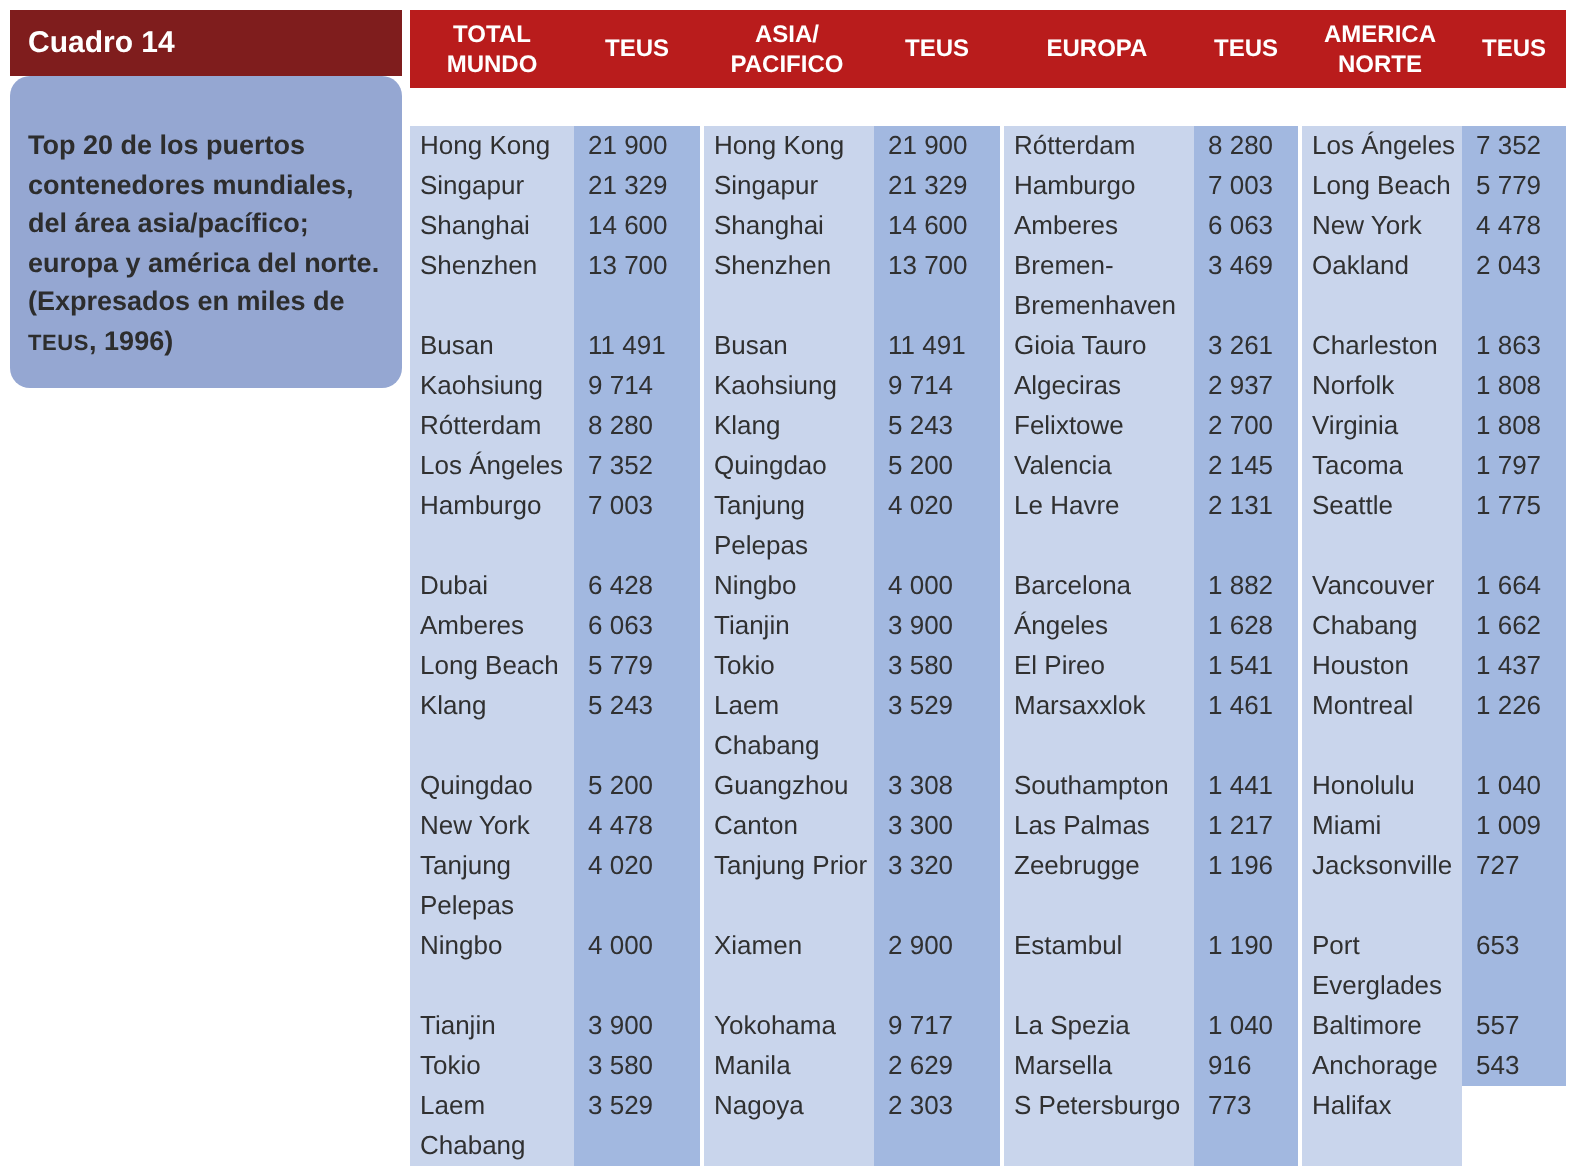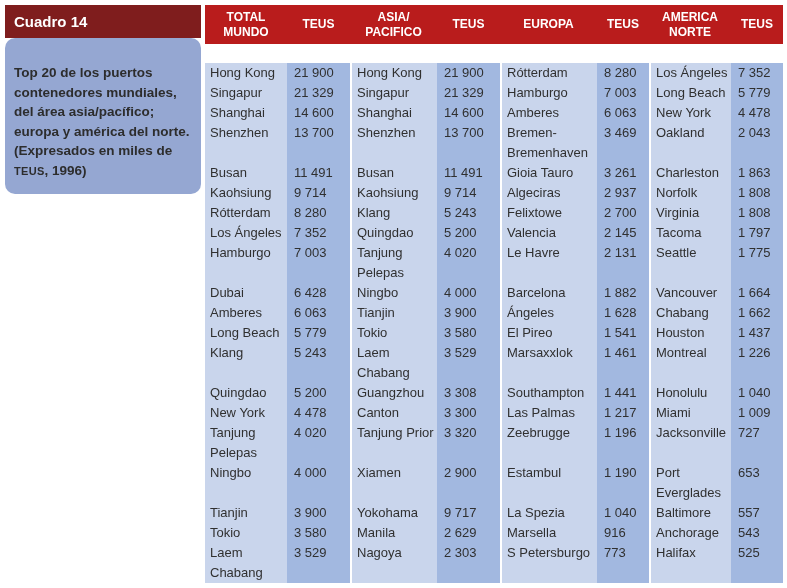--- a/index.html
+++ b/index.html
@@ -313,20 +313,19 @@
         </div>
         <div class="trow">
           <div class="cell c0 name">Laem
 Chabang</div>
           <div class="cell c1 num">3 529</div>
           <div class="cell c2 name sep">Nagoya</div>
           <div class="cell c3 num">2 303</div>
           <div class="cell c4 name sep">S Petersburgo</div>
           <div class="cell c5 num">773</div>
           <div class="cell c6 name sep">Halifax</div>
-          <div class="cell c7 num">525</div>
         </div>
       </div>
   </div>
 
 </div>
 
 <div class="footer">Fuente: elaboración propia y JMM, 4 nov, 2005.</div>
 
 </body></html>

